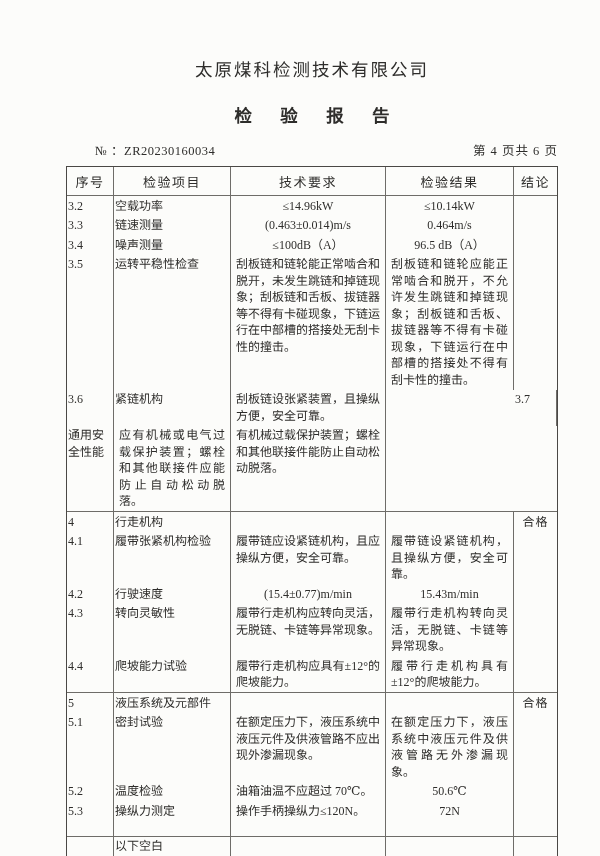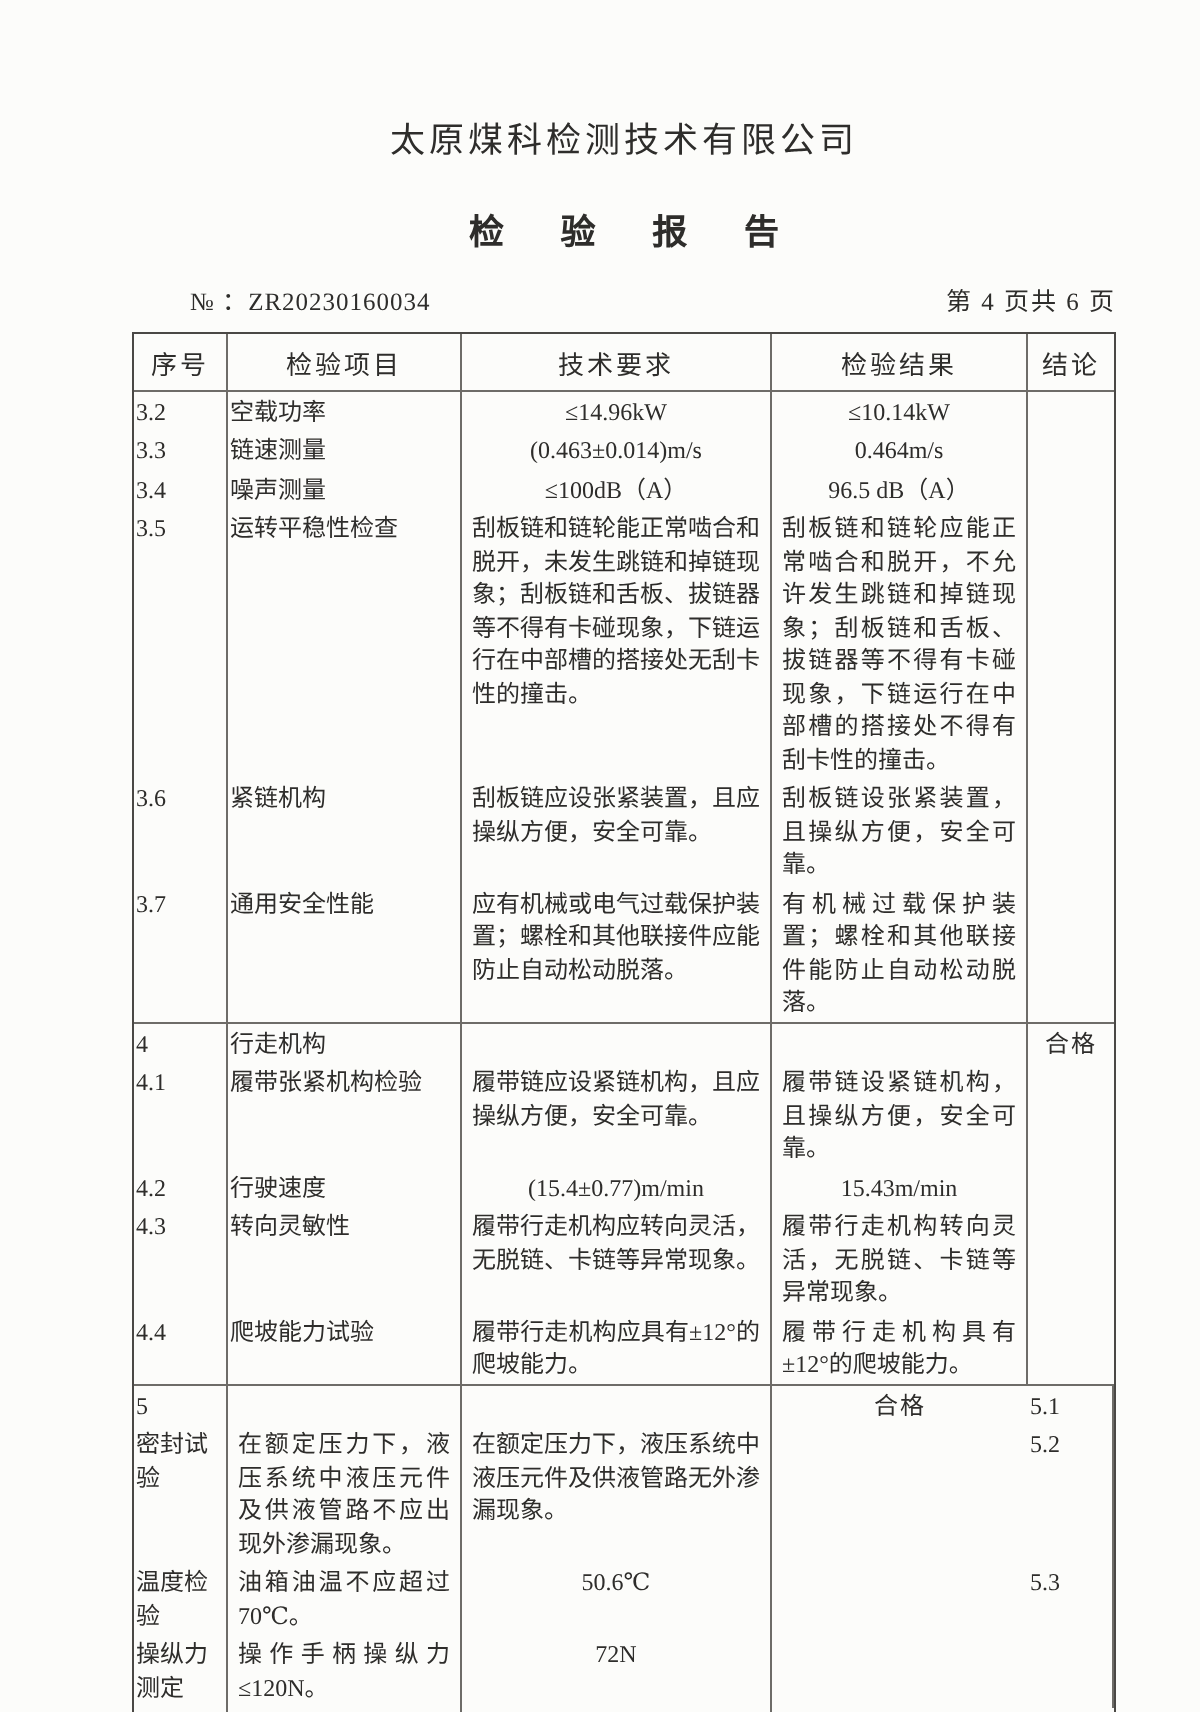--- a/index.html
+++ b/index.html
@@ -117,21 +117,20 @@
       <div class="c concl"></div>
 
       <div class="c no">3.5</div>
       <div class="c item">运转平稳性检查</div>
       <div class="c jus">刮板链和链轮能正常啮合和脱开，未发生跳链和掉链现象；刮板链和舌板、拔链器等不得有卡碰现象，下链运行在中部槽的搭接处无刮卡性的撞击。</div>
       <div class="c jus">刮板链和链轮应能正常啮合和脱开，不允许发生跳链和掉链现象；刮板链和舌板、拔链器等不得有卡碰现象，下链运行在中部槽的搭接处不得有刮卡性的撞击。</div>
       <div class="c concl"></div>
 
       <div class="c no">3.6</div>
       <div class="c item">紧链机构</div>
-      <div class="c jus">刮板链应设张紧装置，且应操纵方便，安全可靠。</div>
       <div class="c jus">刮板链设张紧装置，且操纵方便，安全可靠。</div>
       <div class="c concl"></div>
 
       <div class="c no">3.7</div>
       <div class="c item">通用安全性能</div>
       <div class="c jus">应有机械或电气过载保护装置；螺栓和其他联接件应能防止自动松动脱落。</div>
       <div class="c jus">有机械过载保护装置；螺栓和其他联接件能防止自动松动脱落。</div>
       <div class="c concl"></div>
     </div>
 
@@ -162,20 +161,21 @@
 
       <div class="c no">4.4</div>
       <div class="c item">爬坡能力试验</div>
       <div class="c jus">履带行走机构应具有±12°的爬坡能力。</div>
       <div class="c jus">履带行走机构具有±12°的爬坡能力。</div>
       <div class="c concl"></div>
     </div>
 
     <div class="sec grid5">
       <div class="c no">5</div>
+      <div class="c item">液压系统及元部件</div>
       <div class="c cen"></div>
       <div class="c cen"></div>
       <div class="c concl">合格</div>
 
       <div class="c no">5.1</div>
       <div class="c item">密封试验</div>
       <div class="c jus">在额定压力下，液压系统中液压元件及供液管路不应出现外渗漏现象。</div>
       <div class="c jus">在额定压力下，液压系统中液压元件及供液管路无外渗漏现象。</div>
       <div class="c concl"></div>
 

